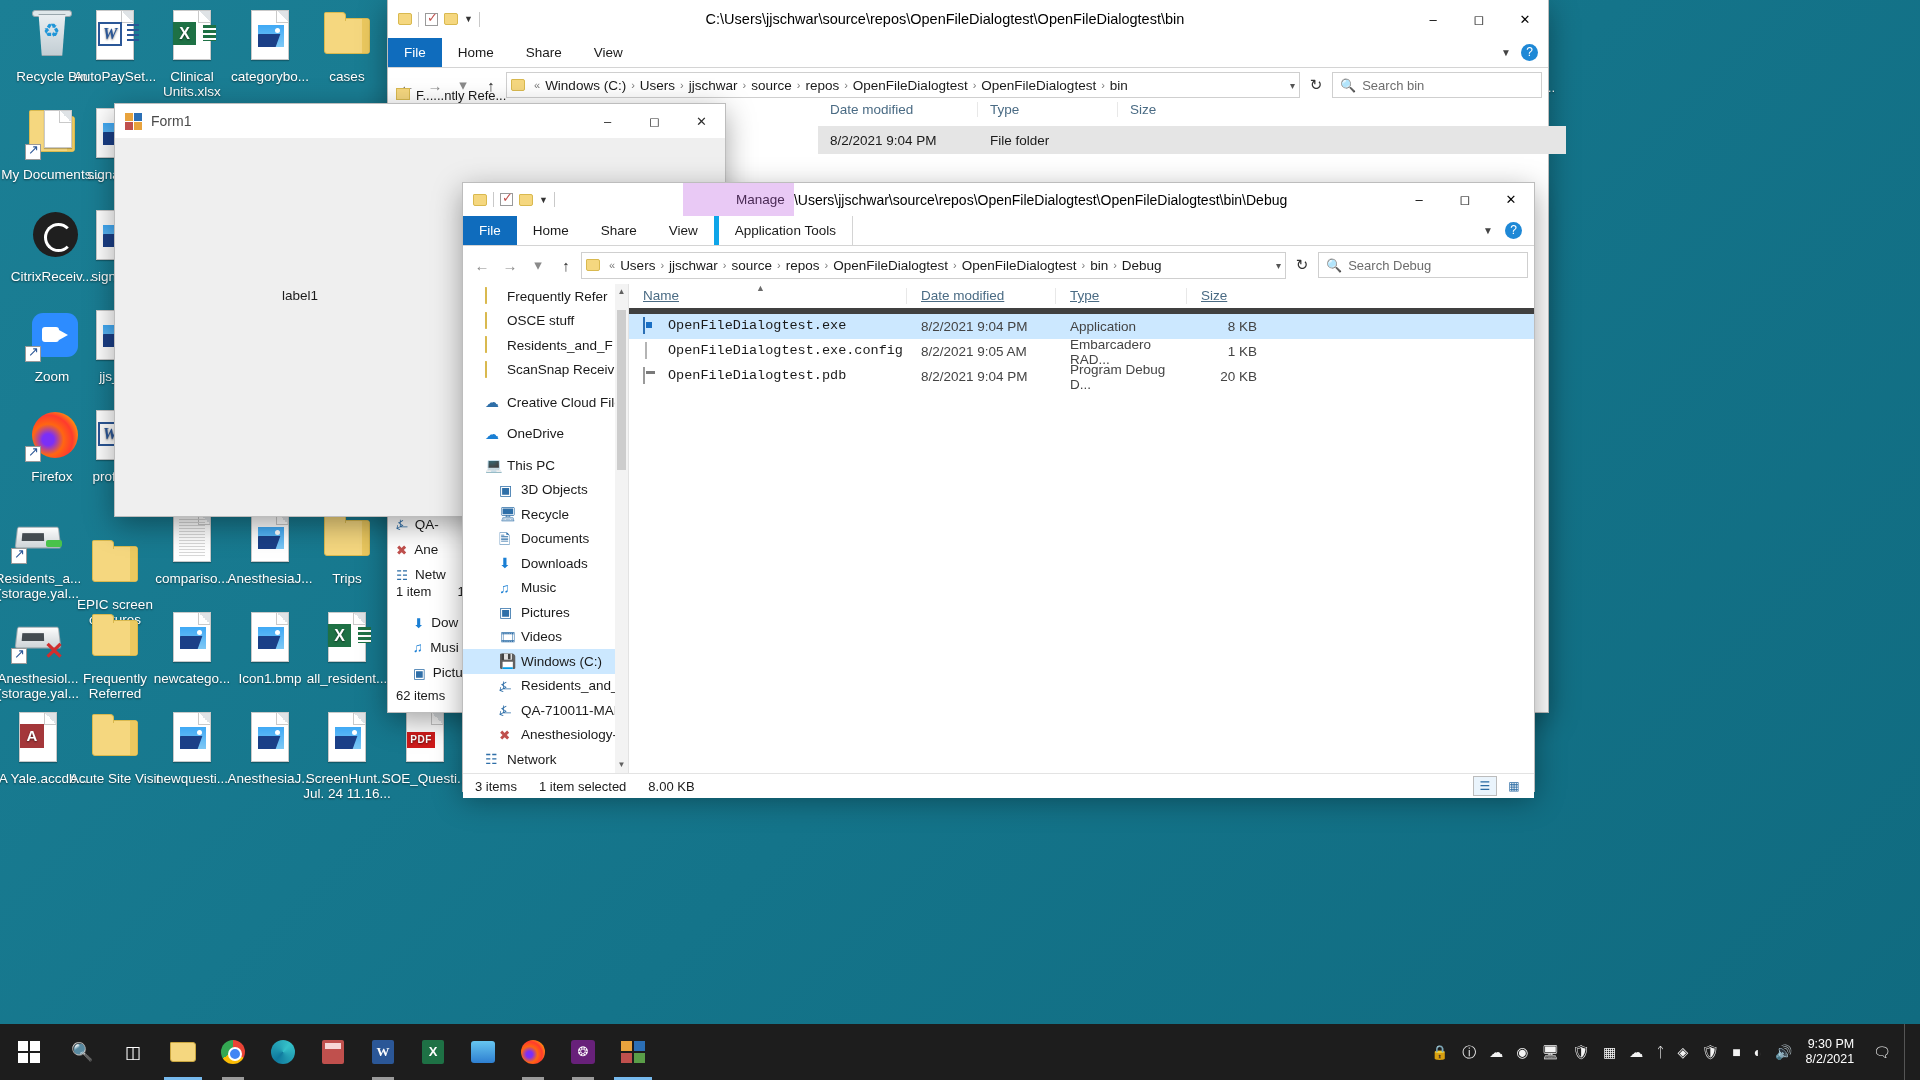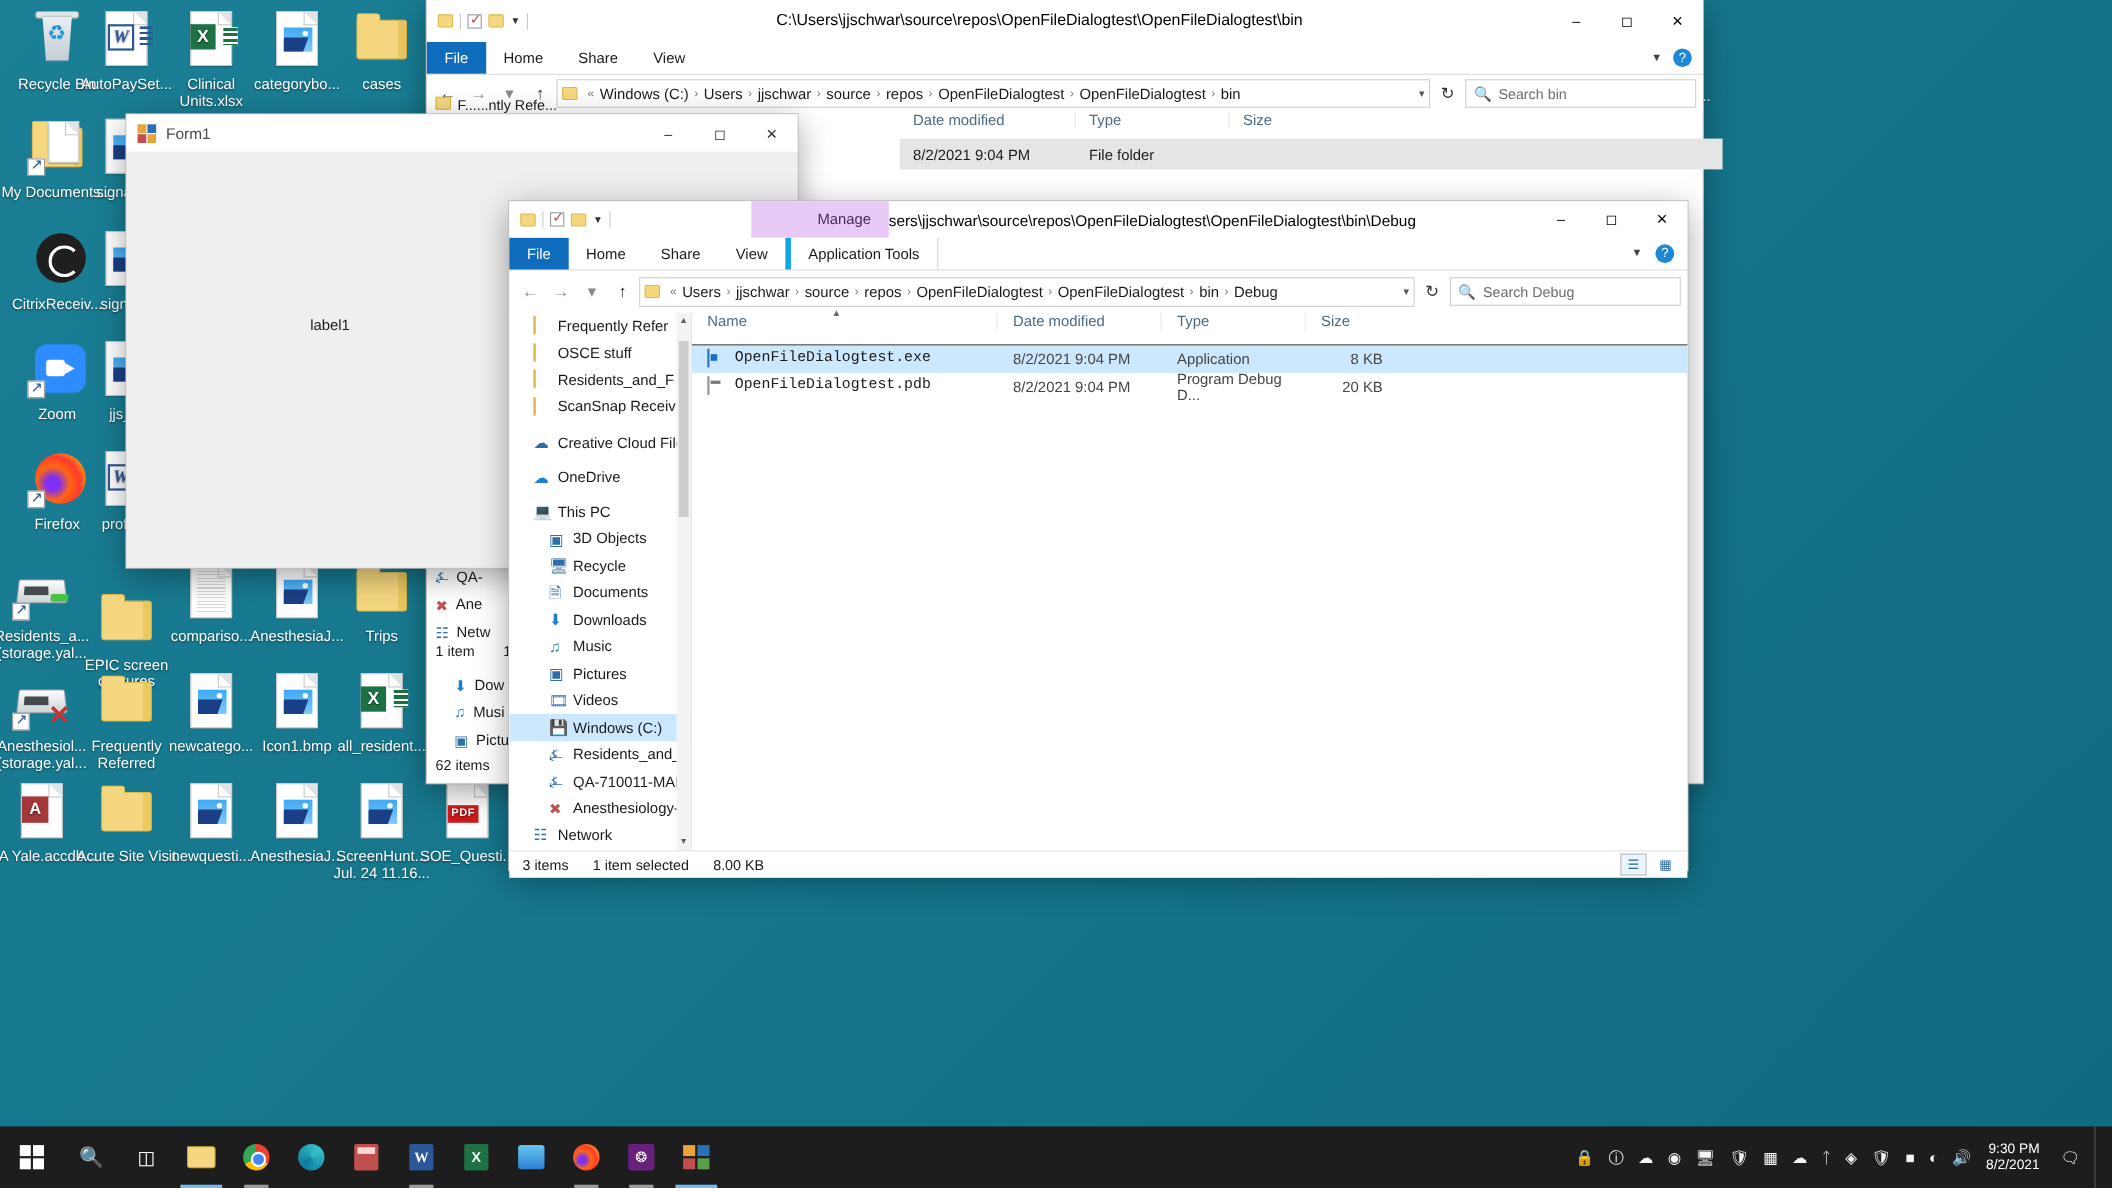--- a/index.html
+++ b/index.html
@@ -278,22 +278,22 @@
     position:absolute; left:2px; top:26px; width:9px; height:160px; background:#cdcdcd;
   }
   .nav-scroll .up,.nav-scroll .dn{
     position:absolute; left:0; width:13px; height:16px; text-align:center;
     font-size:8px; color:#606060; line-height:16px;
   }
   .nav-scroll .up{ top:0 } .nav-scroll .dn{ bottom:0 }
 
   .filelist{ flex:1; }
   .col-head{
-    height:26px; display:flex; font-size:13.5px;
-    color:#4a6b84; border-bottom:1px solid #404040; position:relative;
+    height:26px; display:flex; align-items:center; font-size:13.5px;
+    color:#4a6b84; border-bottom:6px solid #404040; position:relative;text-decoration:underline;
   }
   .col-head .c{ padding-left:14px; border-right:1px solid #e8e8e8; height:16px; line-height:16px; }
   .sortmark{ position:absolute; font-size:9px; color:#6b6b6b; }
   .frow{
     height:22.5px; display:flex; align-items:center; font-size:13.5px; color:#1a1a1a;
   }
   .frow.sel{ background:#cce8ff; }
   .fname{ display:flex; align-items:flex-start; gap:8px; padding-left:14px;font-family:Liberation Mono, monospace; }
   .ficon{ width:17px;height:17px; position:relative; flex:none; }
   .ic-exe{
@@ -822,21 +822,21 @@
 
   <div class="titlebar" style="height:33px;position:relative;">
     <div class="qat">
       <span class="mini-folder"></span>
       <span class="sep"></span>
       <span class="chk"></span>
       <span class="mini-folder"></span>
       <span class="caret">▼</span>
       <span class="sep"></span>
     </div>
-    <div class="ctx-head" style="left:220px;width:125px;height:33px;padding-left:44px;">Manage</div>
+    <div class="ctx-head" style="left:220px;width:111px;height:33px;padding-left:44px;">Manage</div>
     <div class="win-title" style="text-align:left;padding-left:225px;font-size:14px;">C:\Users\jjschwar\source\repos\OpenFileDialogtest\OpenFileDialogtest\bin\Debug</div>
     <div class="win-btns">
       <div class="win-btn">–</div>
       <div class="win-btn">◻</div>
       <div class="win-btn close">✕</div>
     </div>
   </div>
 
   <div class="ribbon-tabs">
     <div class="rtab file">File</div>
@@ -986,20 +986,29 @@
       <div class="frow sel" style="height:25px;">
         <div class="fname" style="width:278px;">
           <span class="ficon"><span class="ic-exe"></span></span>
           <span>OpenFileDialogtest.exe</span>
         </div>
         <div class="fdate" style="width:149px;padding-left:14px;">8/2/2021 9:04 PM</div>
         <div class="ftype" style="width:131px;padding-left:14px;">Application</div>
         <div class="fsize" style="width:78px;padding-right:8px;">8 KB</div>
       </div>
 
+      <div class="frow" style="height:25px;">
+        <div class="fname" style="width:278px;">
+          <span class="ficon"><span class="ic-cfg"></span></span>
+          <span>OpenFileDialogtest.exe.config</span>
+        </div>
+        <div class="fdate" style="width:149px;padding-left:14px;">8/2/2021 9:05 AM</div>
+        <div class="ftype" style="width:131px;padding-left:14px;">Embarcadero RAD...</div>
+        <div class="fsize" style="width:78px;padding-right:8px;">1 KB</div>
+      </div>
 
       <div class="frow" style="height:25px;">
         <div class="fname" style="width:278px;">
           <span class="ficon"><span class="ic-pdb"></span></span>
           <span>OpenFileDialogtest.pdb</span>
         </div>
         <div class="fdate" style="width:149px;padding-left:14px;">8/2/2021 9:04 PM</div>
         <div class="ftype" style="width:131px;padding-left:14px;">Program Debug D...</div>
         <div class="fsize" style="width:78px;padding-right:8px;">20 KB</div>
       </div>

